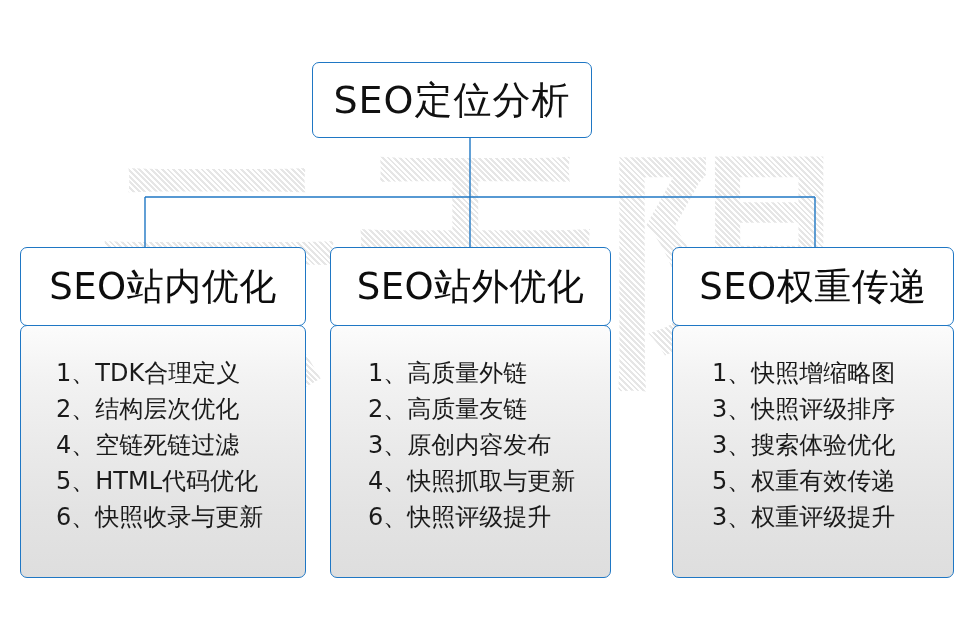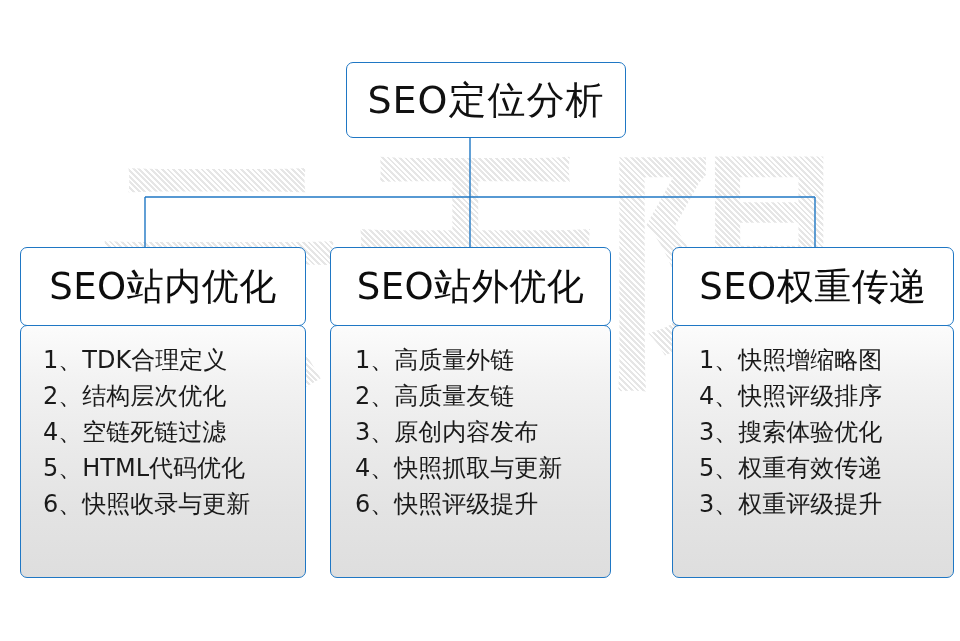--- a/index.html
+++ b/index.html
@@ -68,21 +68,21 @@
     top: 0;
     width: 960px;
     height: 641px;
     z-index: 1;
     pointer-events: none;
   }
 
   
   .node-root {
     position: absolute;
-    left: 346px;
+    left: 312px;
     top: 62px;
     width: 280px;
     height: 76px;
     box-sizing: border-box;
     border: 1.4px solid #1f77c4;
     border-radius: 7px;
     background: #ffffff;
     display: flex;
     align-items: center;
     justify-content: center;
@@ -133,21 +133,21 @@
         #eaeaea 48%,
         #e3e3e3 74%,
         #dedede 100%);
     padding: 16px 0 0 0;
     overflow: hidden;
     position: relative;
     z-index: 1;
   }
   .col-body ul {
     list-style: none;
-    margin: 0;
+    margin: 13px;
     padding: 0;
   }
   .col-body li {
     font-size: 24px;
     line-height: 36px;
     color: #1a1a1a;
     white-space: nowrap;
     font-family: "DejaVu Sans", "Liberation Sans", sans-serif;
   }
 
@@ -216,21 +216,21 @@
     </div>
   </div>
 
   <div class="column" id="col-2">
     <div class="col-head">
       <span class="title">SEO权重传递</span>
     </div>
     <div class="col-body">
       <ul>
         <li>1、快照增缩略图</li>
-        <li>4、快照评级排序</li>
+        <li>3、快照评级排序</li>
         <li>3、搜索体验优化</li>
         <li>5、权重有效传递</li>
         <li>3、权重评级提升</li>
       </ul>
     </div>
   </div>
 
 </div>
 
 </body></html>

